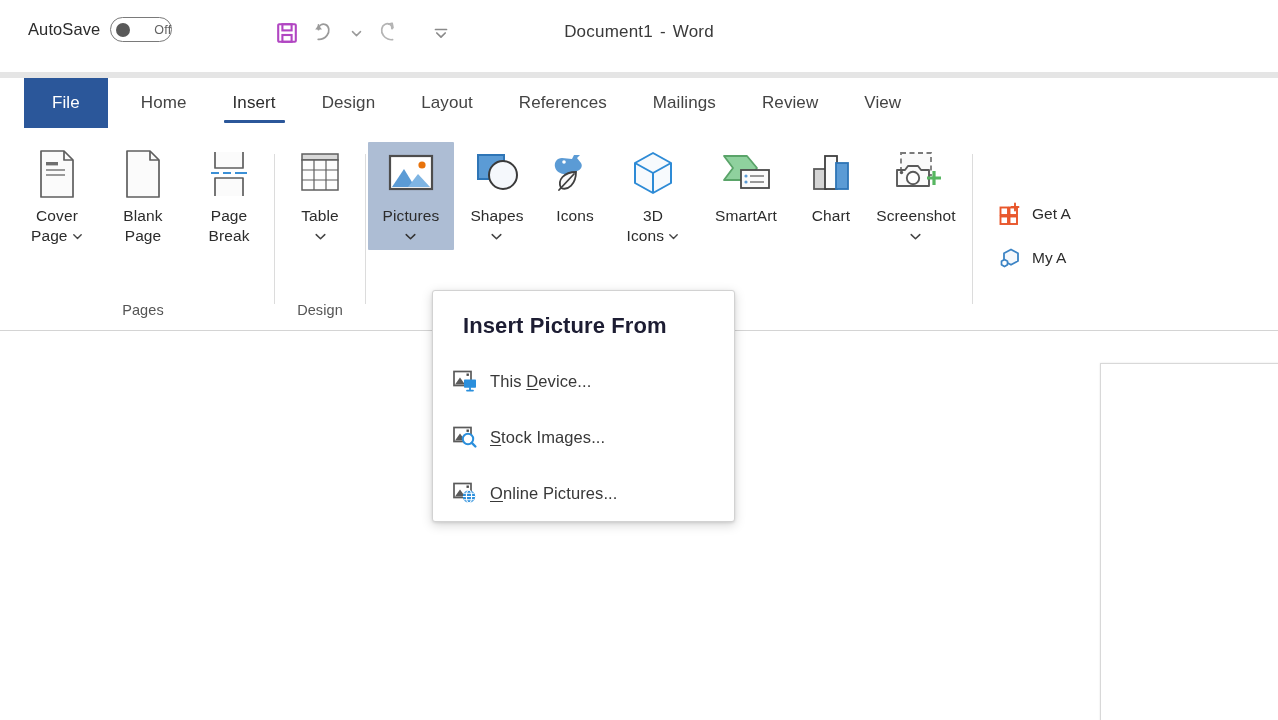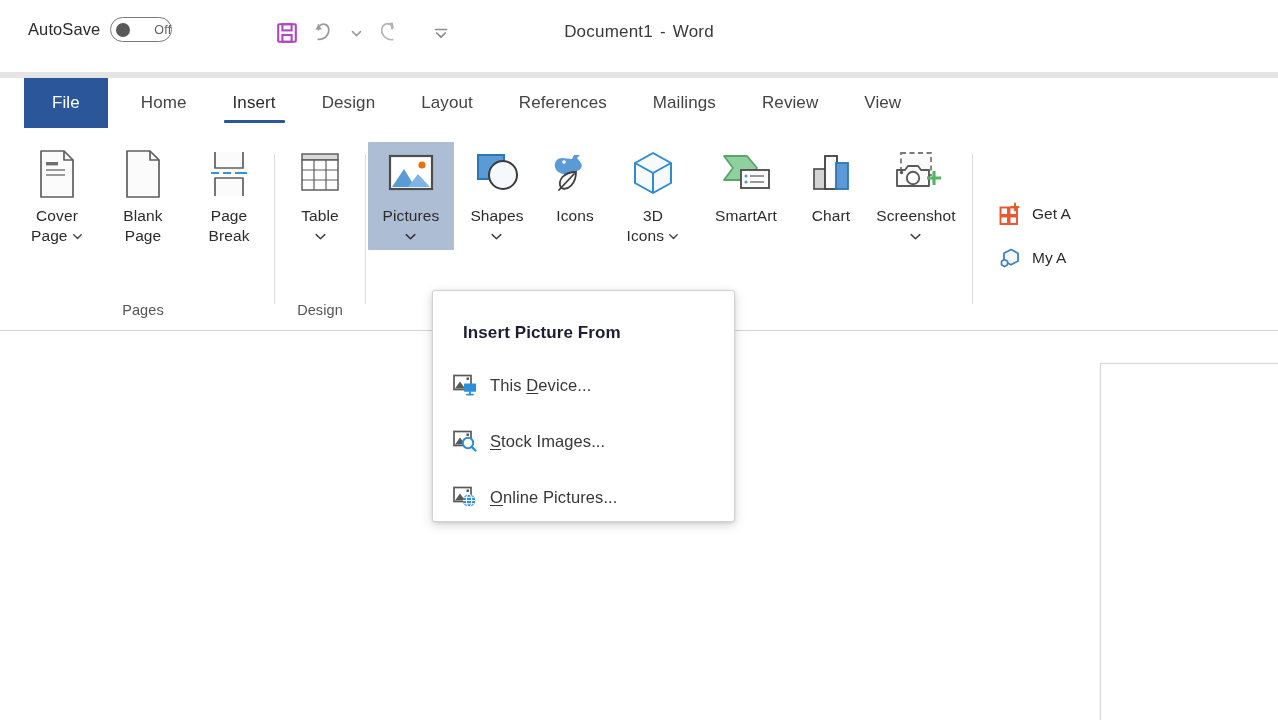--- a/index.html
+++ b/index.html
@@ -112,22 +112,22 @@
   }
 
   
   .menu {
     position: absolute; left: 432px; top: 290px; width: 303px; height: 232px;
     background: #ffffff; border: 1px solid #d2d2d2; border-radius: 3px;
     box-shadow: 0 3px 11px rgba(0,0,0,0.17), 0 1px 3px rgba(0,0,0,0.10);
     z-index: 50;
   }
   .menu-header {
-    font-size: 17px; font-weight: bold; color: #1d1d33; letter-spacing: .1px;
-    padding: 32px 0 4px 30px;
+    font-size: 22px; font-weight: bold; color: #1d1d33; letter-spacing: .1px;
+    padding: 22px 0 4px 30px;
   }
   .menu-items { padding-top: 10px; }
   .menu-item {
     display: flex; align-items: center; gap: 12px; height: 56px; padding-left: 19px;
     cursor: default;
   }
   .menu-item .milabel { font-size: 16.5px; color: #383838; letter-spacing: .1px; }
   .menu-item .milabel u { text-decoration: underline; text-underline-offset: 2px; }
   .menu-icon { width: 26px; height: 26px; flex: none; display: flex; align-items: center; justify-content: center; }
 </style>

